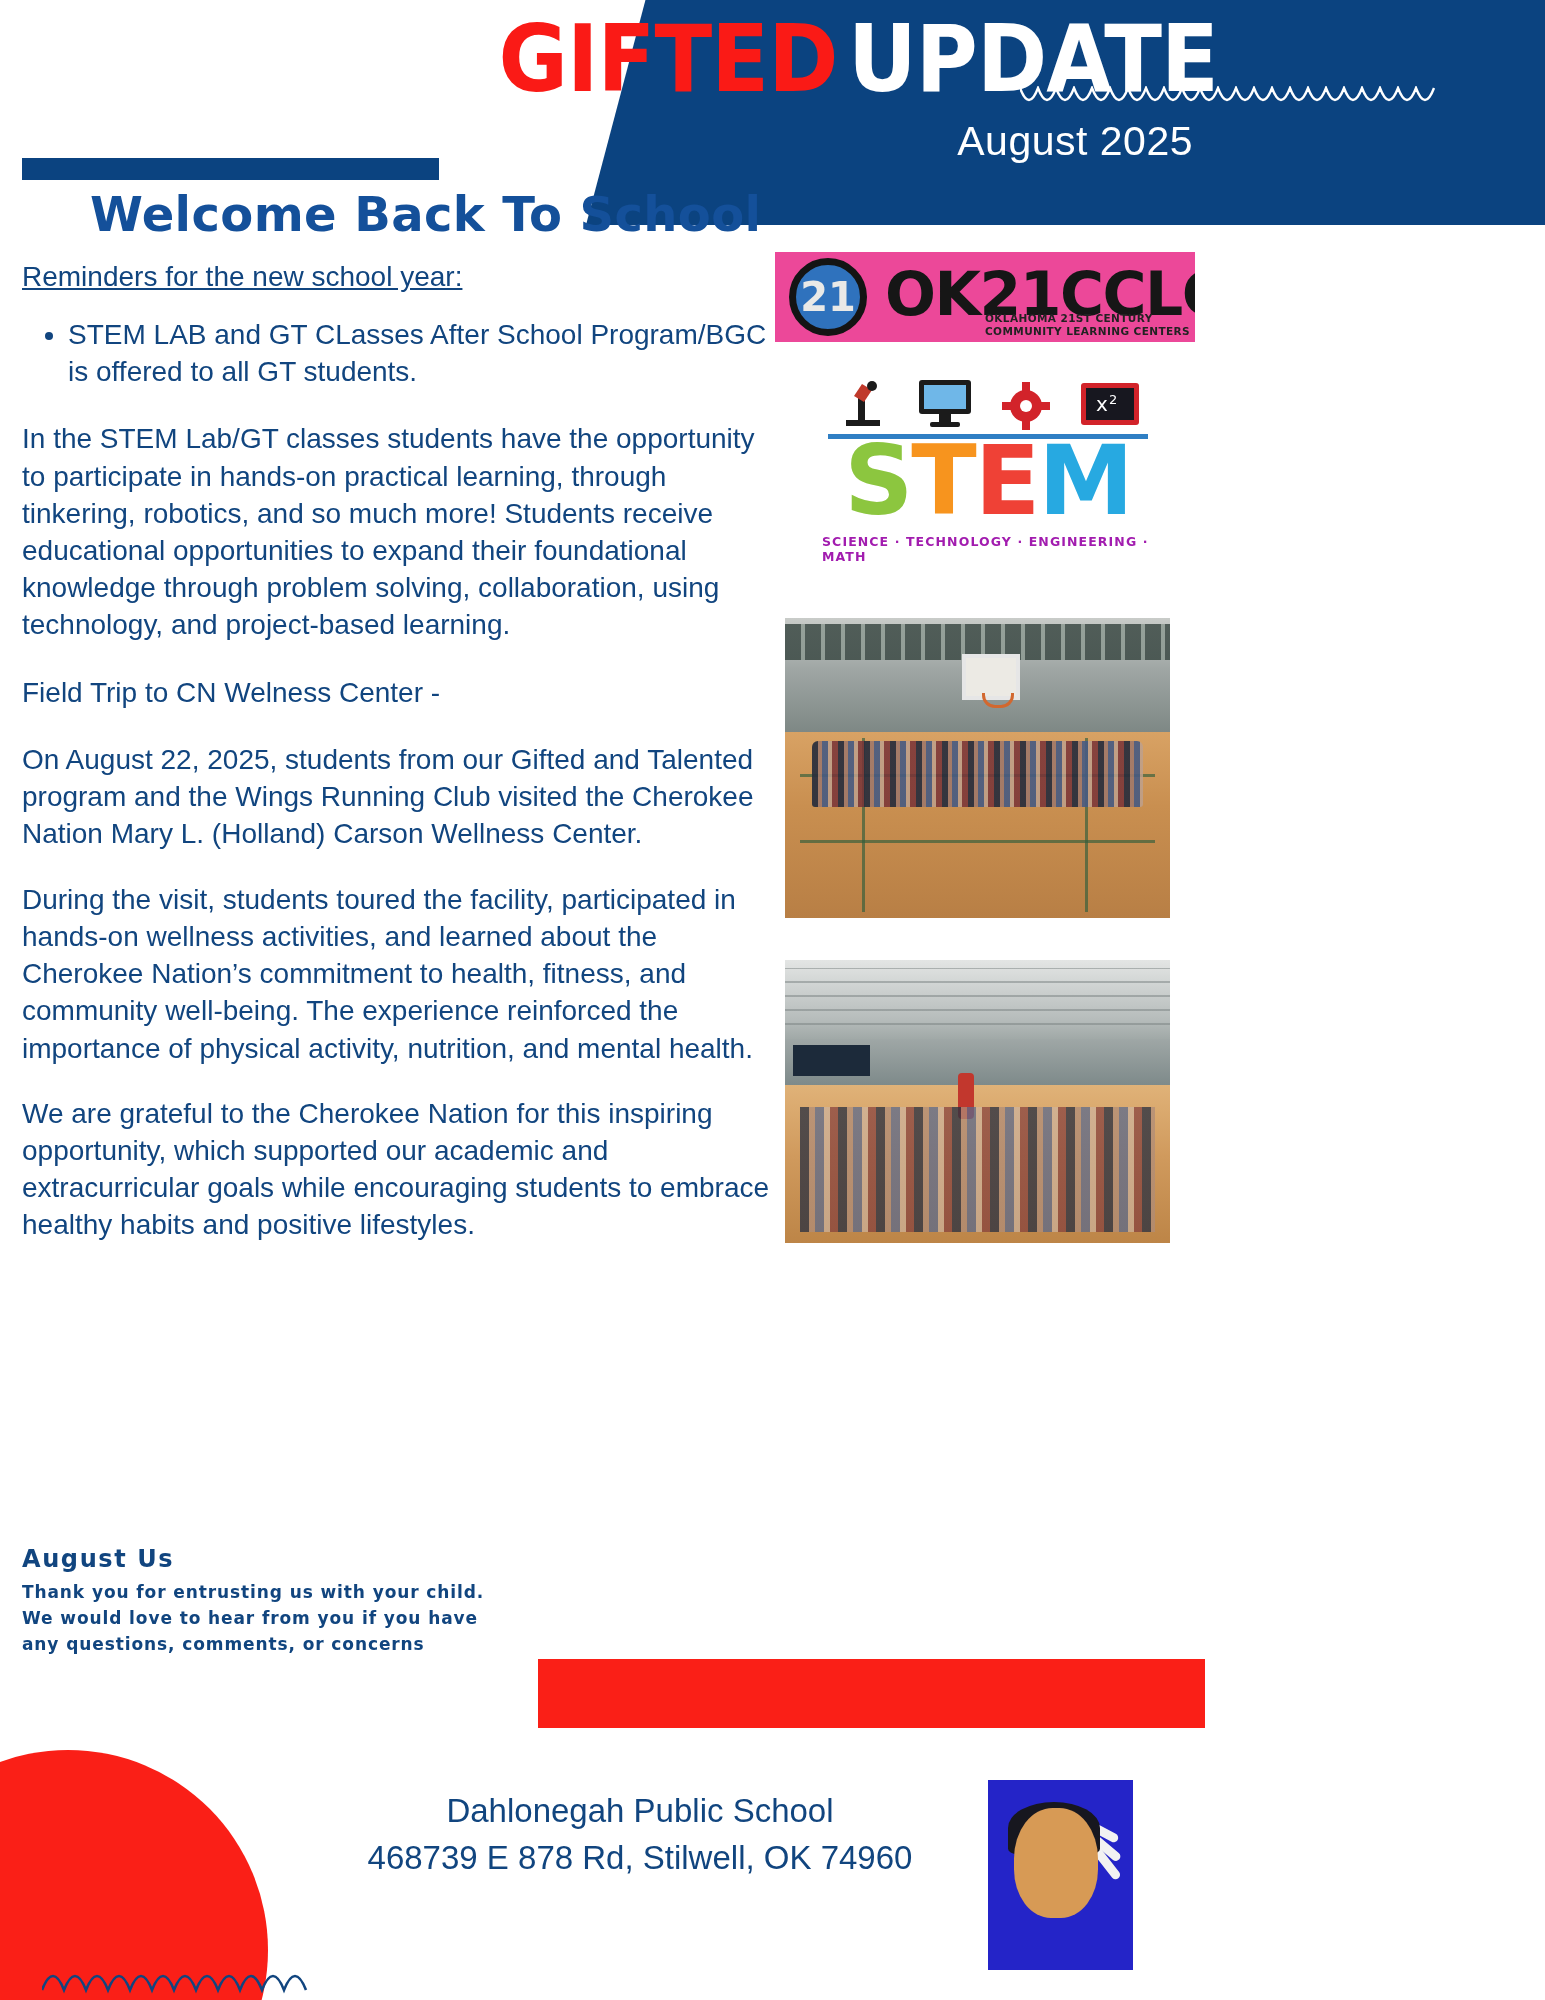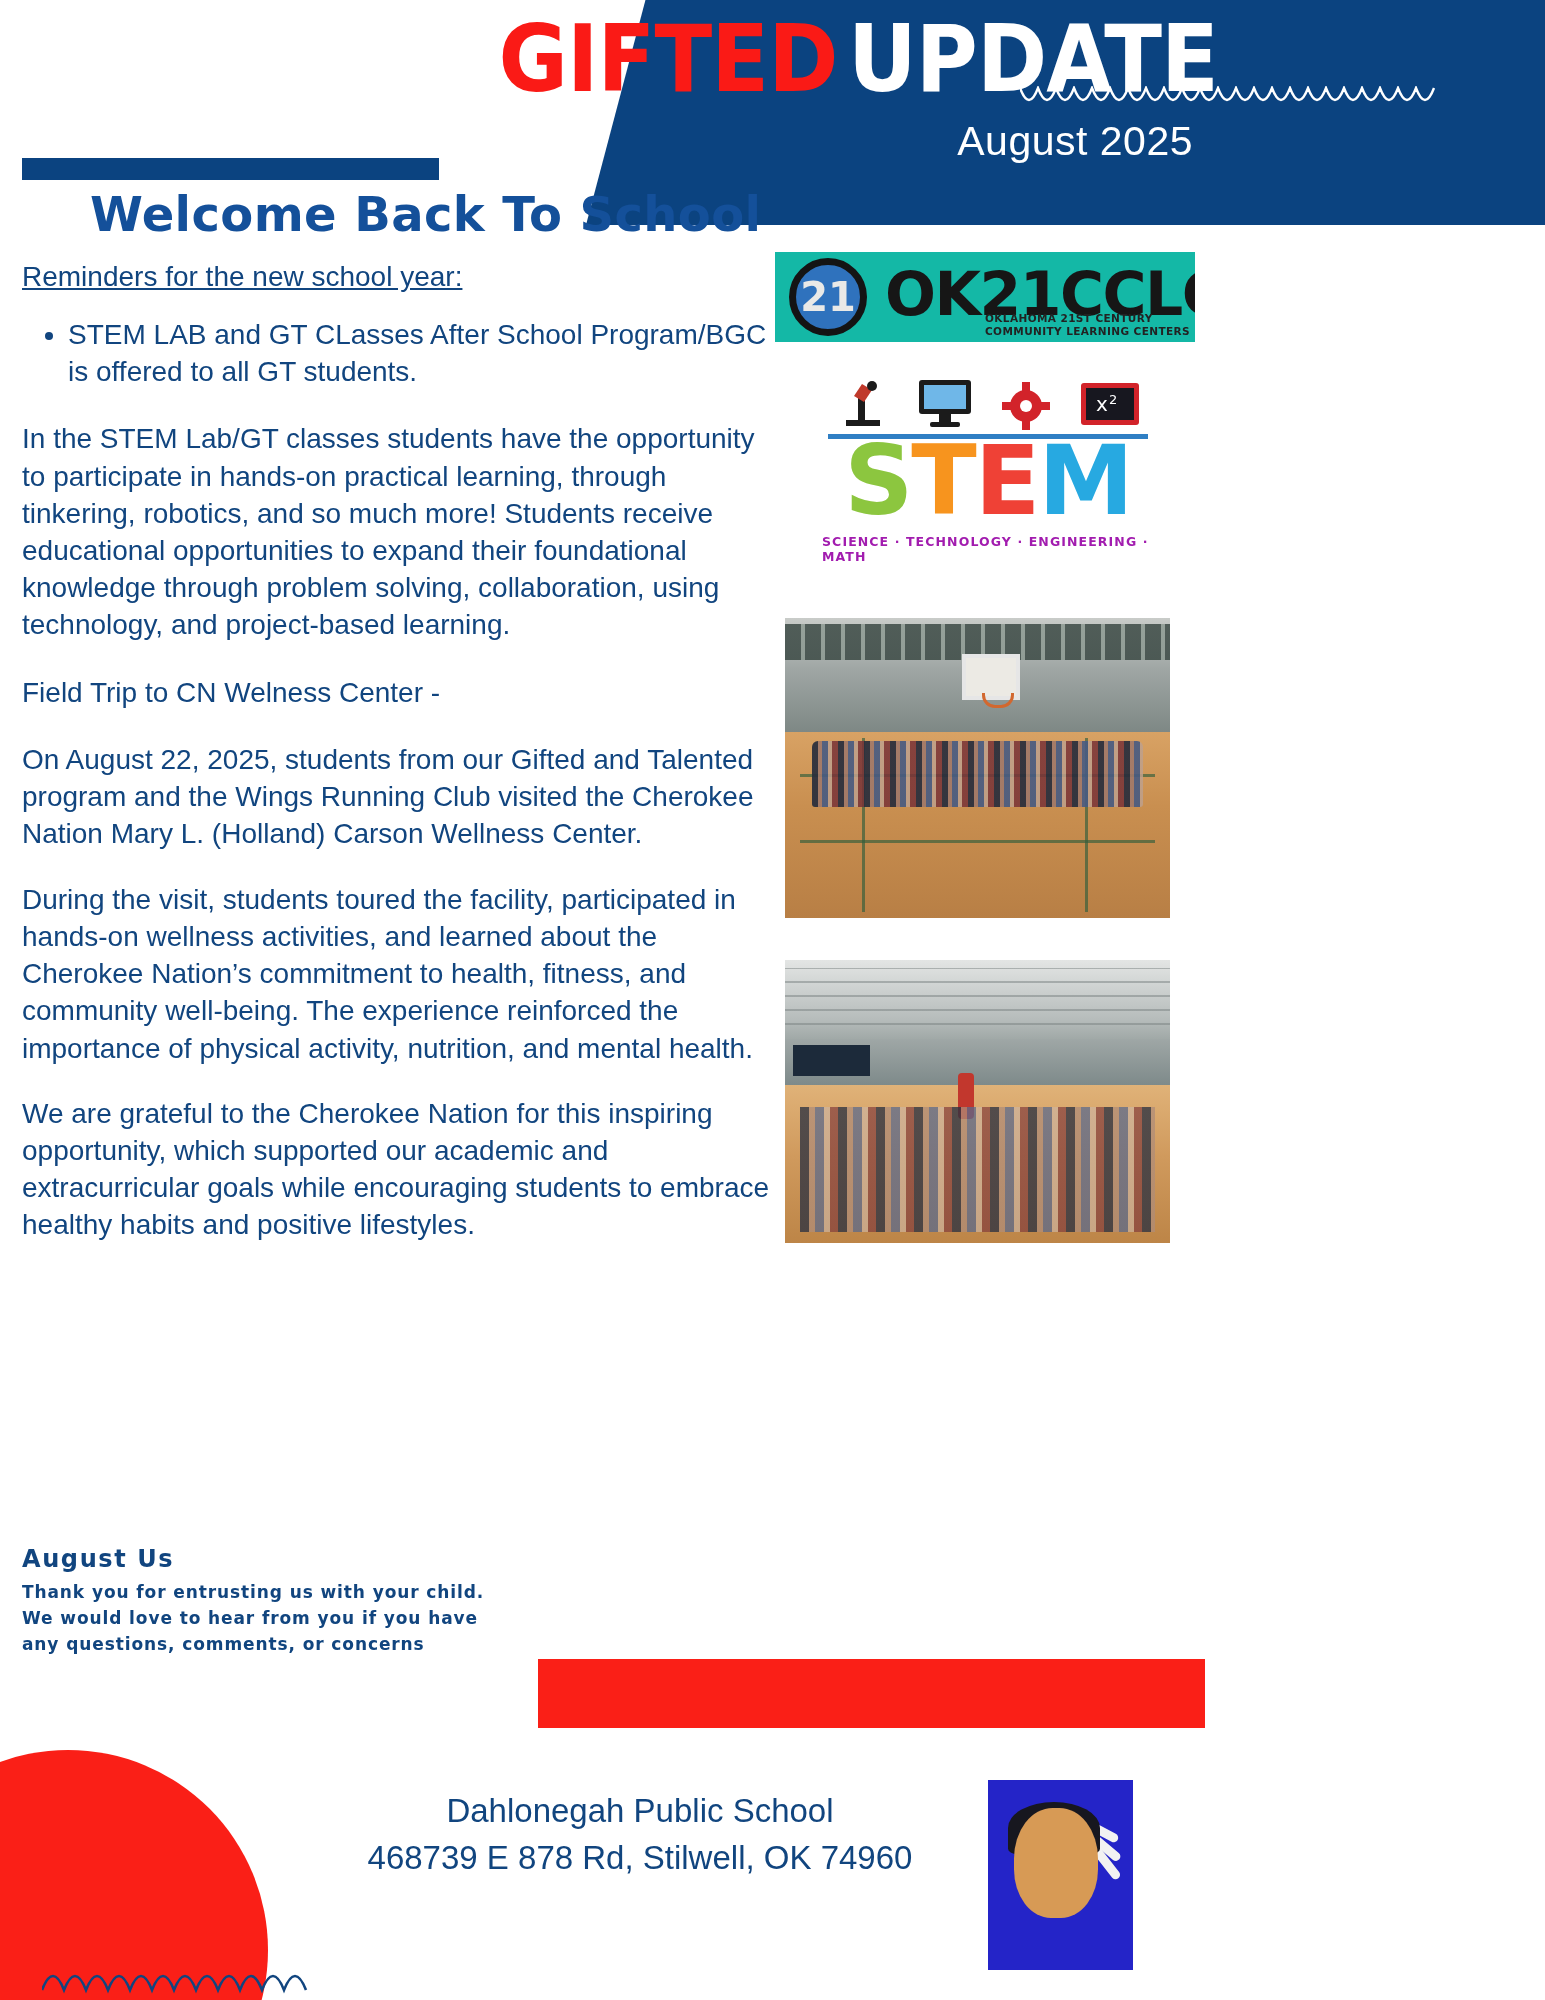--- a/index.html
+++ b/index.html
@@ -141,21 +141,21 @@
     letter-spacing: 0.9px;
     line-height: 1.52;
     color: #11457f;
   }
 
   
   .img-ok21 {
     position: absolute;
     left: 775px; top: 252px;
     width: 420px; height: 90px;
-    background: #14b8a6;
+    background: #ec4899;
     overflow: hidden;
   }
   .ok21-badge {
     position: absolute;
     left: 14px; top: 6px;
     width: 78px; height: 78px;
     border-radius: 50%;
     border: 7px solid #141414;
     background: #2f72bd;
     display: flex; align-items: center; justify-content: center;

